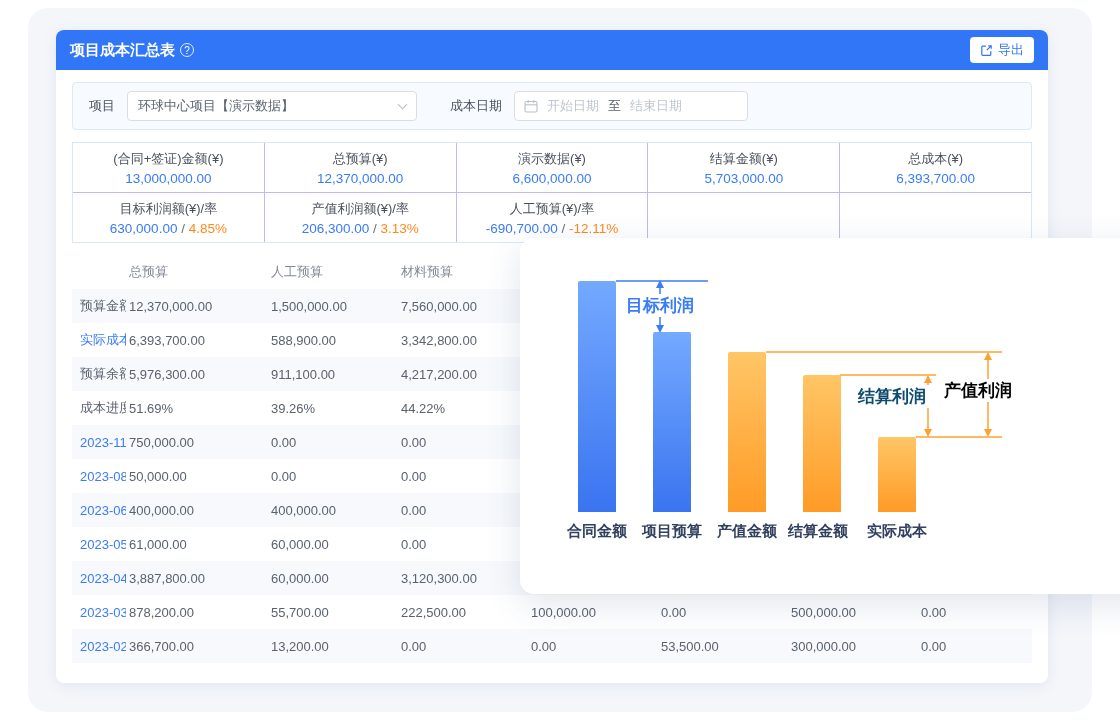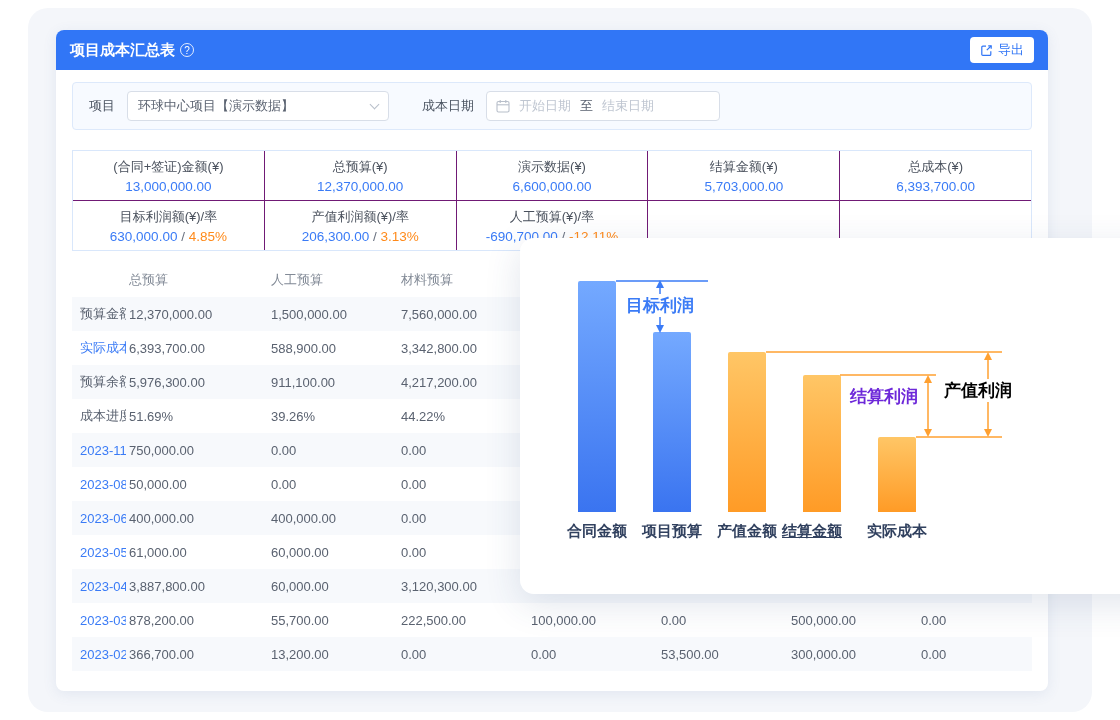--- a/index.html
+++ b/index.html
@@ -6,27 +6,27 @@
   html,body{width:1120px;height:720px;font-family:"Liberation Sans",sans-serif;background:#ffffff;overflow:hidden}
   body{position:relative}
   .page-panel{position:absolute;left:28px;top:8px;width:1064px;height:704px;background:#f4f6fa;border-radius:20px}
   .card{position:absolute;left:56px;top:30px;width:992px;background:#ffffff;border-radius:8px;box-shadow:0 3px 14px rgba(70,100,160,.10)}
   .card-header{height:40px;background:#3176F6;border-radius:8px 8px 0 0;display:flex;align-items:center;justify-content:space-between;padding:0 14px}
   .card-title{color:#fff;font-size:15px;font-weight:bold;display:flex;align-items:center;gap:5px}
   .help-badge{width:14px;height:14px;border:1px solid rgba(255,255,255,.85);border-radius:50%;font-size:10px;font-weight:normal;display:flex;align-items:center;justify-content:center;color:#fff}
   .export-btn{display:flex;align-items:center;gap:5px;background:#fff;color:#3176F6;font-size:13px;border:none;border-radius:4px;padding:4px 10px;cursor:pointer}
   .card-body{padding:12px 16px 20px}
   .filter-bar{height:48px;border:1px solid #dde9fb;background:#f7faff;border-radius:4px;display:flex;align-items:center;padding:0 16px;gap:12px;font-size:13px;color:#4a5361}
-  .select-box{width:262px;height:30px;background:#fff;border:1px solid #d8dee8;border-radius:4px;display:flex;align-items:center;justify-content:space-between;padding:0 10px;color:#5a6270;cursor:pointer}
+  .select-box{width:290px;height:30px;background:#fff;border:1px solid #d8dee8;border-radius:4px;display:flex;align-items:center;justify-content:space-between;padding:0 10px;color:#5a6270;cursor:pointer}
   .chevron{width:7px;height:7px;border-right:1.5px solid #b8bfca;border-bottom:1.5px solid #b8bfca;transform:rotate(45deg);margin-top:-3px}
   .date-label{margin-left:21px}
   .date-box{width:234px;height:30px;background:#fff;border:1px solid #d8dee8;border-radius:4px;display:flex;align-items:center;padding:0 9px;gap:9px;font-size:13px;cursor:pointer}
   .placeholder{color:#bfc6d1}
   .date-sep{color:#5a6270}
-  .stats-grid{margin-top:20px;display:grid;grid-template-columns:repeat(5,1fr);gap:1px;background:#701a75;border:1px solid #d9e7fb}
+  .stats-grid{margin-top:12px;display:grid;grid-template-columns:repeat(5,1fr);gap:1px;background:#c4b5fd;border:1px solid #d9e7fb}
   .stat-cell{background:#fff;height:49px;display:flex;flex-direction:column;align-items:center;justify-content:center;gap:3px}
   .stat-label{font-size:13px;color:#49505c}
   .stat-value{font-size:13.5px;color:#3A7BF6}
   .stat-sep{color:#6a7280}
   .stat-rate{color:#FF8A1A}
   table.cost{margin-top:12px;width:100%;border-collapse:collapse;table-layout:fixed;font-size:13px}
   .cost th{height:34px;text-align:left;font-weight:normal;color:#828a96;padding-left:3px;white-space:nowrap;overflow:hidden}
   .cost td{height:34px;color:#5a6270;padding-left:3px;white-space:nowrap;overflow:hidden}
   .cost td.rowlabel{padding-left:8px}
   .cost td.rowlabel.link{color:#3A7BF6;cursor:pointer}
@@ -34,21 +34,21 @@
   
   .chart-card{position:absolute;left:520px;top:238px;width:666px;height:356px;background:#fff;border-radius:14px;box-shadow:0 10px 36px rgba(40,70,120,.14)}
   .bars-layer,.labels-layer{position:absolute;left:0;top:0;width:100%;height:100%}
   .ann-svg{position:absolute;left:0;top:0}
   .bar{position:absolute;width:38px;bottom:82px;border-radius:2px 2px 0 0}
   .bar.blue{background:linear-gradient(180deg,#74A9FF 0%,#3A74F0 100%)}
   .bar.orange{background:linear-gradient(180deg,#FFC666 0%,#FF9B26 100%)}
   .bar-label{position:absolute;top:284px;transform:translateX(-50%);font-size:15px;font-weight:bold;color:#31415F;white-space:nowrap}
   .ann{position:absolute;transform:translateX(-50%);font-size:17px;font-weight:bold;background:#fff;padding:0 3px;white-space:nowrap}
   .ann-blue{left:140px;top:56px;color:#3A7BF6}
-  .ann-orange{left:364px;top:147px;color:#6d28d9}
+  .ann-orange{left:372px;top:147px;color:#0c4a6e}
   .ann-dark{left:458px;top:141px;color:#000000}
   .lb{stroke:#3A7BF6;stroke-width:1.5}
   .lo{stroke:#FFA030;stroke-width:1.5}
 </style>
 </head>
 <body>
 
 <div class="page-panel"></div>
 
 <div class="card">
@@ -293,16 +293,16 @@
     <line class="lo" x1="468" y1="121" x2="468" y2="192"></line>
     <path d="M468 199 L464 191 L472 191 Z" fill="#FFA030"></path>
   </svg>
   <div class="ann ann-blue">目标利润</div>
   <div class="ann ann-orange">结算利润</div>
   <div class="ann ann-dark">产值利润</div>
   <div class="labels-layer">
       <div class="bar-label" style="left: 77px;">合同金额</div>
       <div class="bar-label" style="left: 152px;">项目预算</div>
       <div class="bar-label" style="left: 227px;">产值金额</div>
-      <div class="bar-label" style="left: 292px; text-decoration: underline;">结算金额</div>
+      <div class="bar-label" style="left: 298px;">结算金额</div>
       <div class="bar-label" style="left: 377px;">实际成本</div>
     </div>
 </div>
 
 </body></html>

